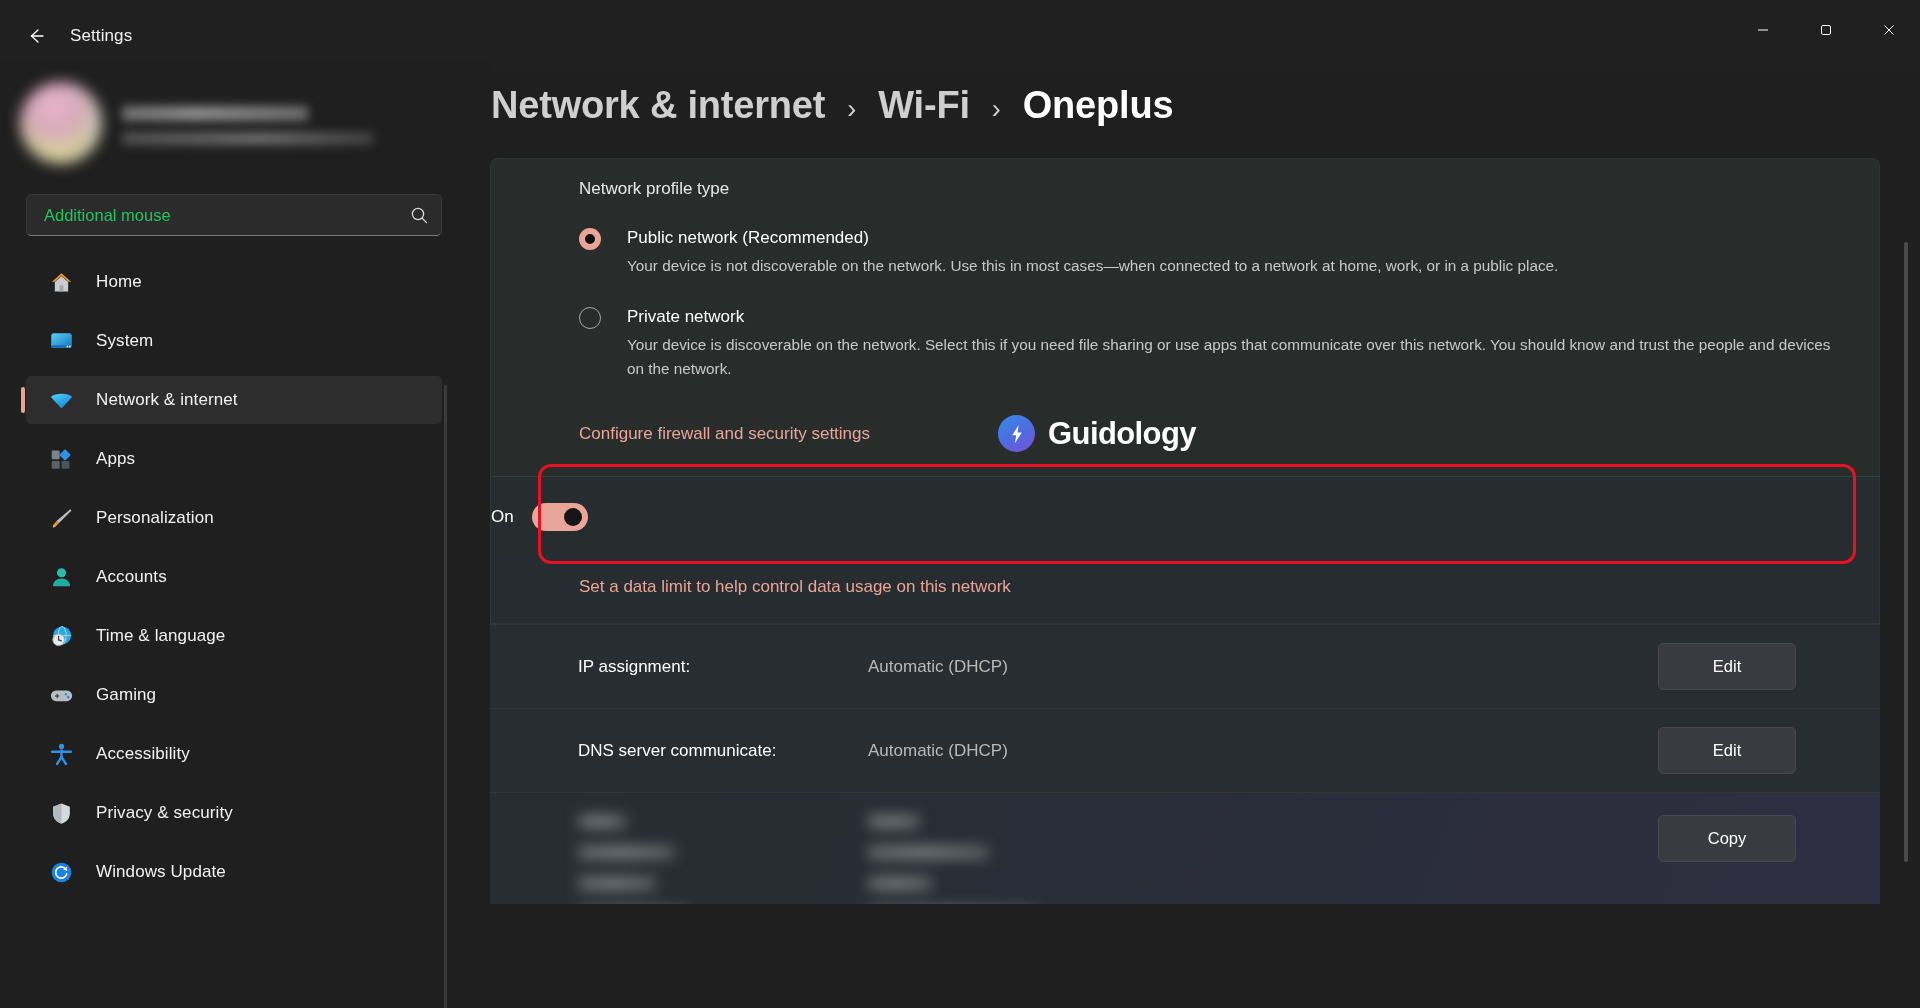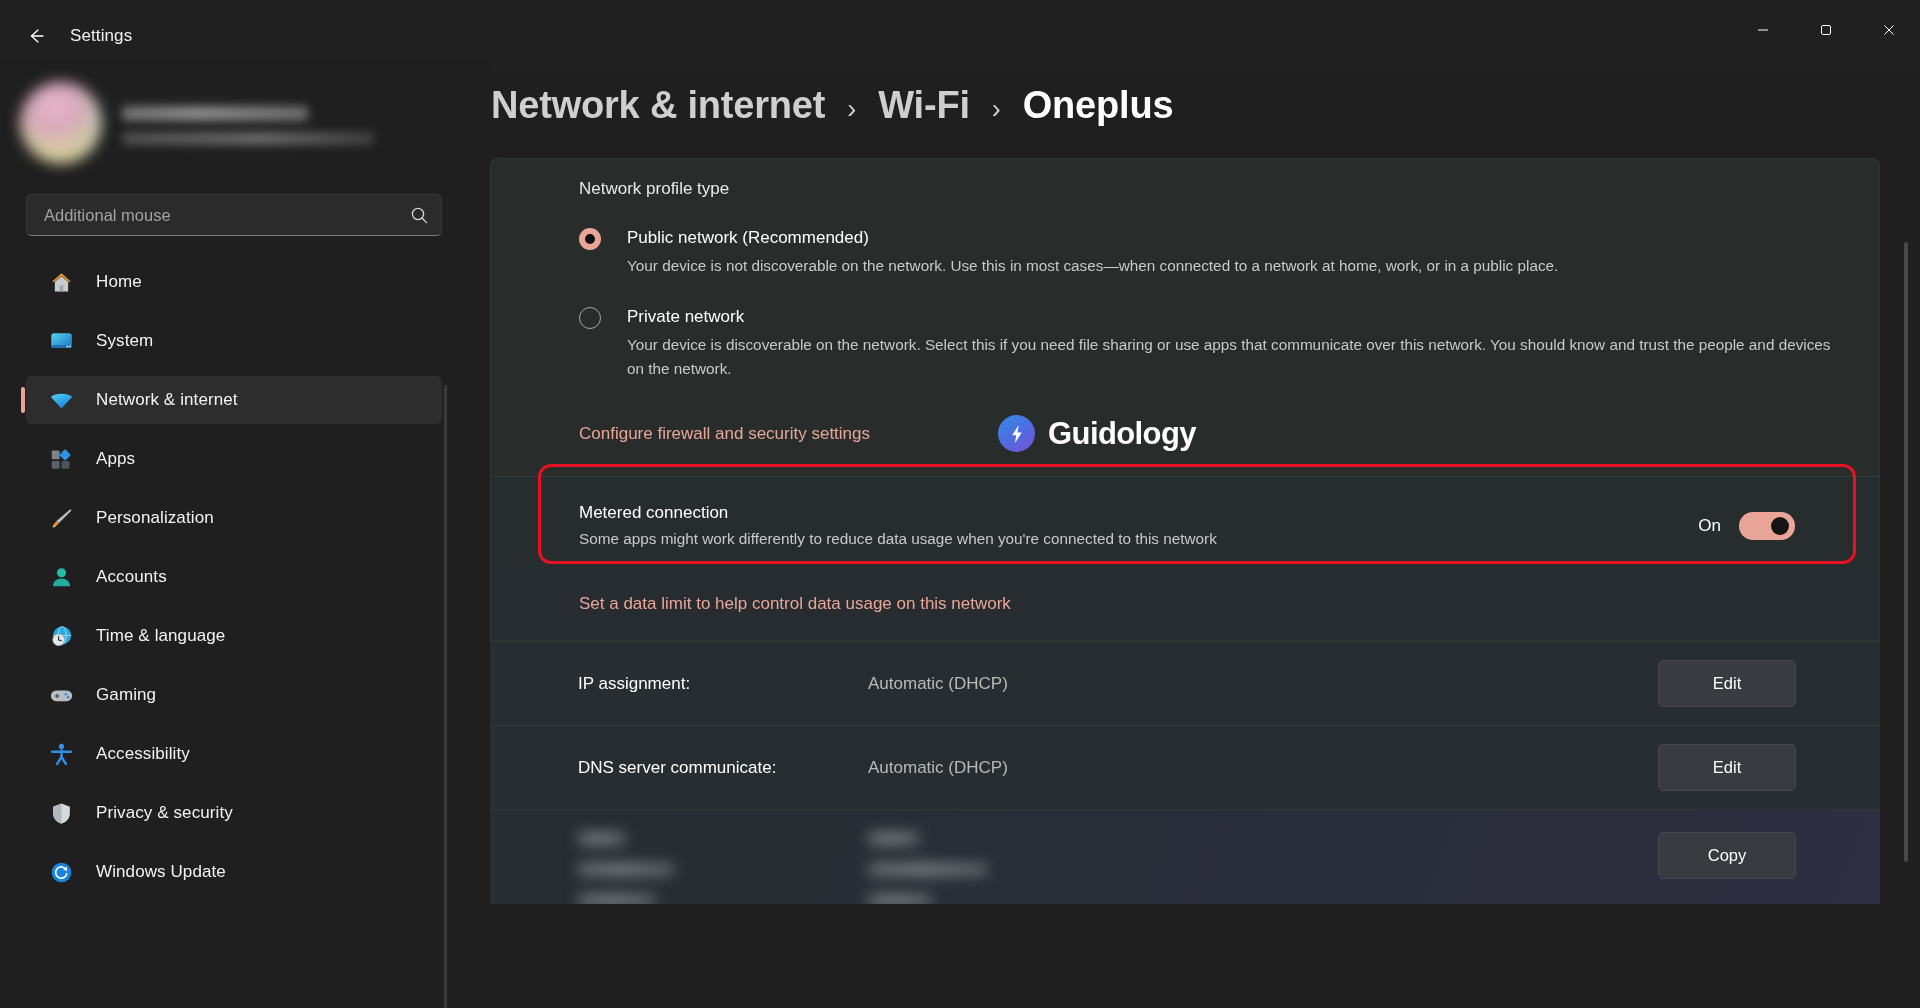--- a/index.html
+++ b/index.html
@@ -62,21 +62,21 @@
     filter:blur(5px); }
 
   .searchbox {
     position:relative;
     margin:12px 0 0 26px; width:416px; height:42px;
     background:#2b2b2b; border:1px solid #393939; border-bottom:1px solid #7a7a7a;
     border-radius:5px; display:flex; align-items:center;
   }
   .searchbox input {
     flex:1; background:transparent; border:none; outline:none;
-    color:#a3a3a3; font-size:16.5px; font-family:inherit;
+    color:#22c55e; font-size:16.5px; font-family:inherit;
     padding:0 10px 0 17px;
   }
   .searchbox input::placeholder { color:#a0a0a0; }
   .search-icon { width:44px; display:flex; align-items:center; justify-content:center;
     cursor:pointer; }
 
   .navlist { margin-top:22px; position:relative; }
   .navitem {
     position:relative;
     display:flex; align-items:center; gap:22px;
@@ -465,24 +465,20 @@
                 <path d="M13.6 3 L7.2 13.2 L11.2 13.2 L10 21 L16.8 10.6 L12.6 10.6 Z" fill="#ffffff"></path>
               </svg>
             </span>
             <span class="logo-text">Guidology</span>
           </div>
         </div>
       </div>
 
       <div class="metered-wrap">
         <div class="panel panel-b">
-          <div class="metered-left">
-            <div class="metered-title">Metered connection</div>
-            <div class="metered-desc">Some apps might work differently to reduce data usage when you're connected to this network</div>
-          </div>
           <div class="metered-right">
             <span class="toggle-state">On</span>
             <div class="toggle">
               <div class="knob"></div>
             </div>
           </div>
         </div>
         <div class="redbox"></div>
       </div>
 

